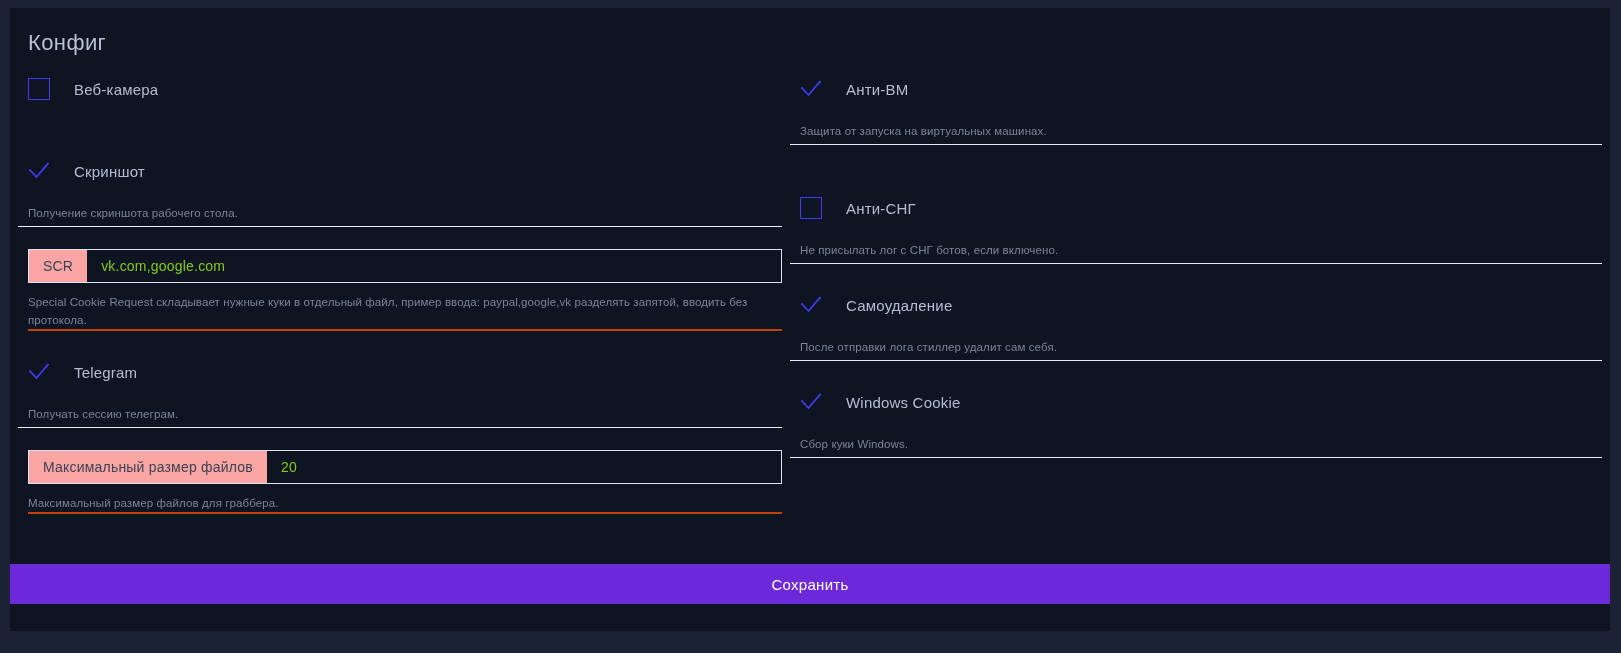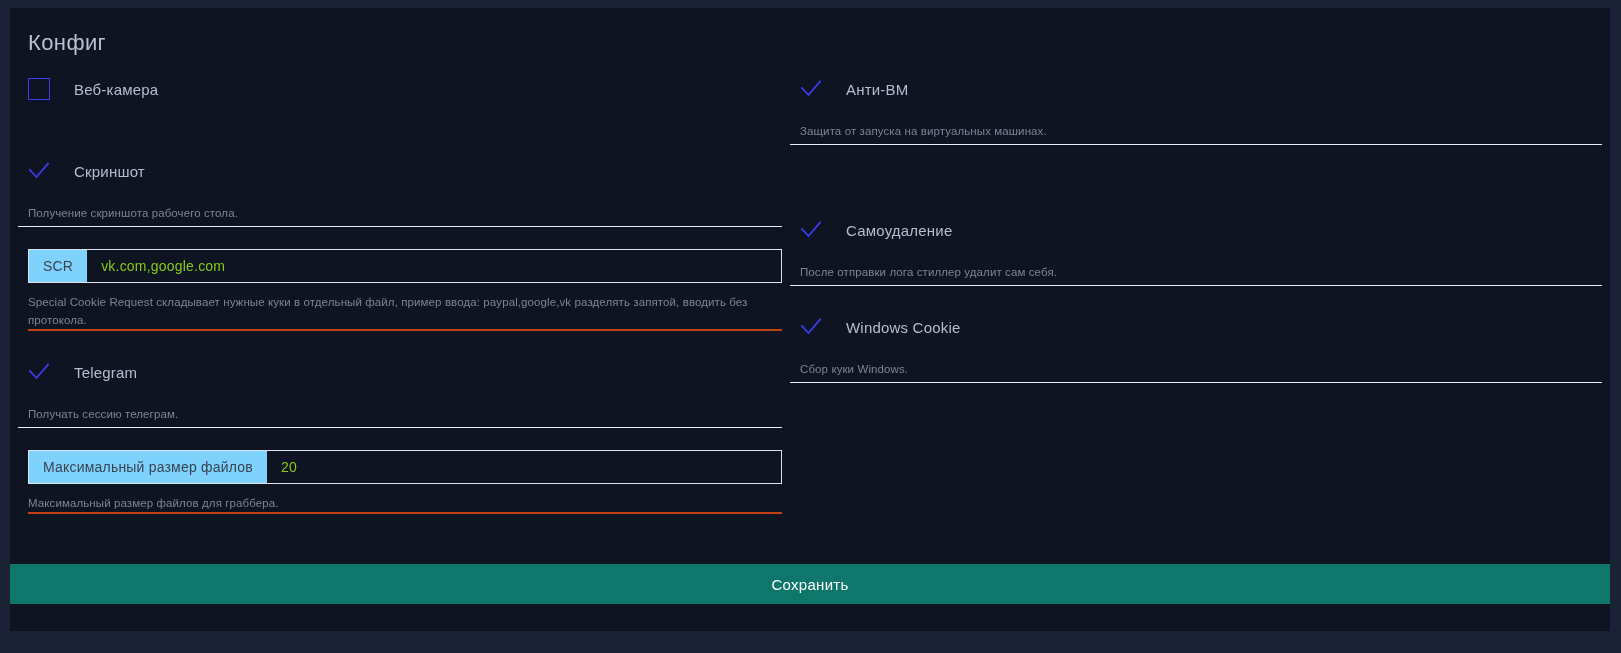--- a/index.html
+++ b/index.html
@@ -102,21 +102,21 @@
   .input-group {
     display: flex;
     align-items: stretch;
     height: 34px;
     border: 1px solid #dde3ee;
     background: #0e1421;
     width: 100%;
   }
 
   .input-addon {
-    background: #7dd3fc;
+    background: #fca5a5;
     color: #3b4252;
     font-size: 14px;
     display: flex;
     align-items: center;
     padding: 4px 14px;
     white-space: nowrap;
     letter-spacing: 0.2px;
   }
 
   .input-value {
@@ -139,21 +139,21 @@
     border-bottom: 2px solid #c2410c;
   }
 
   
   .save-button {
     position: absolute;
     left: 0px;
     top: 556px;
     width: 1600px;
     height: 40px;
-    background: #0f766e;
+    background: #6d28d9;
     border: none;
     color: #ffffff;
     font-size: 15px;
     font-family: "Liberation Sans", sans-serif;
     letter-spacing: 0.3px;
     cursor: pointer;
     display: flex;
     align-items: center;
     justify-content: center;
   }
@@ -242,20 +242,29 @@
         <span class="option-label">Анти-ВМ</span>
       </div>
       <div class="option-desc-wrap">
         <div class="option-desc">Защита от запуска на виртуальных машинах.</div>
       </div>
     </div>
     <div class="row-gap"></div>
 
     <div class="row-gap"></div>
 
+    <div class="option">
+      <div class="option-head">
+        <span class="ctrl unchecked"></span>
+        <span class="option-label">Анти-СНГ</span>
+      </div>
+      <div class="option-desc-wrap">
+        <div class="option-desc">Не присылать лог с СНГ ботов, если включено.</div>
+      </div>
+    </div>
     <div class="row-gap"></div>
 
     <div class="option">
       <div class="option-head">
         <span class="ctrl checked">
           <svg width="22" height="22" viewBox="0 0 22 22" fill="none">
               <path d="M2 10 L8.5 17 L20 3.5" stroke="#3d3df0" stroke-width="1.8" fill="none" stroke-linecap="square"></path>
             </svg>
         </span>
         <span class="option-label">Самоудаление</span>

